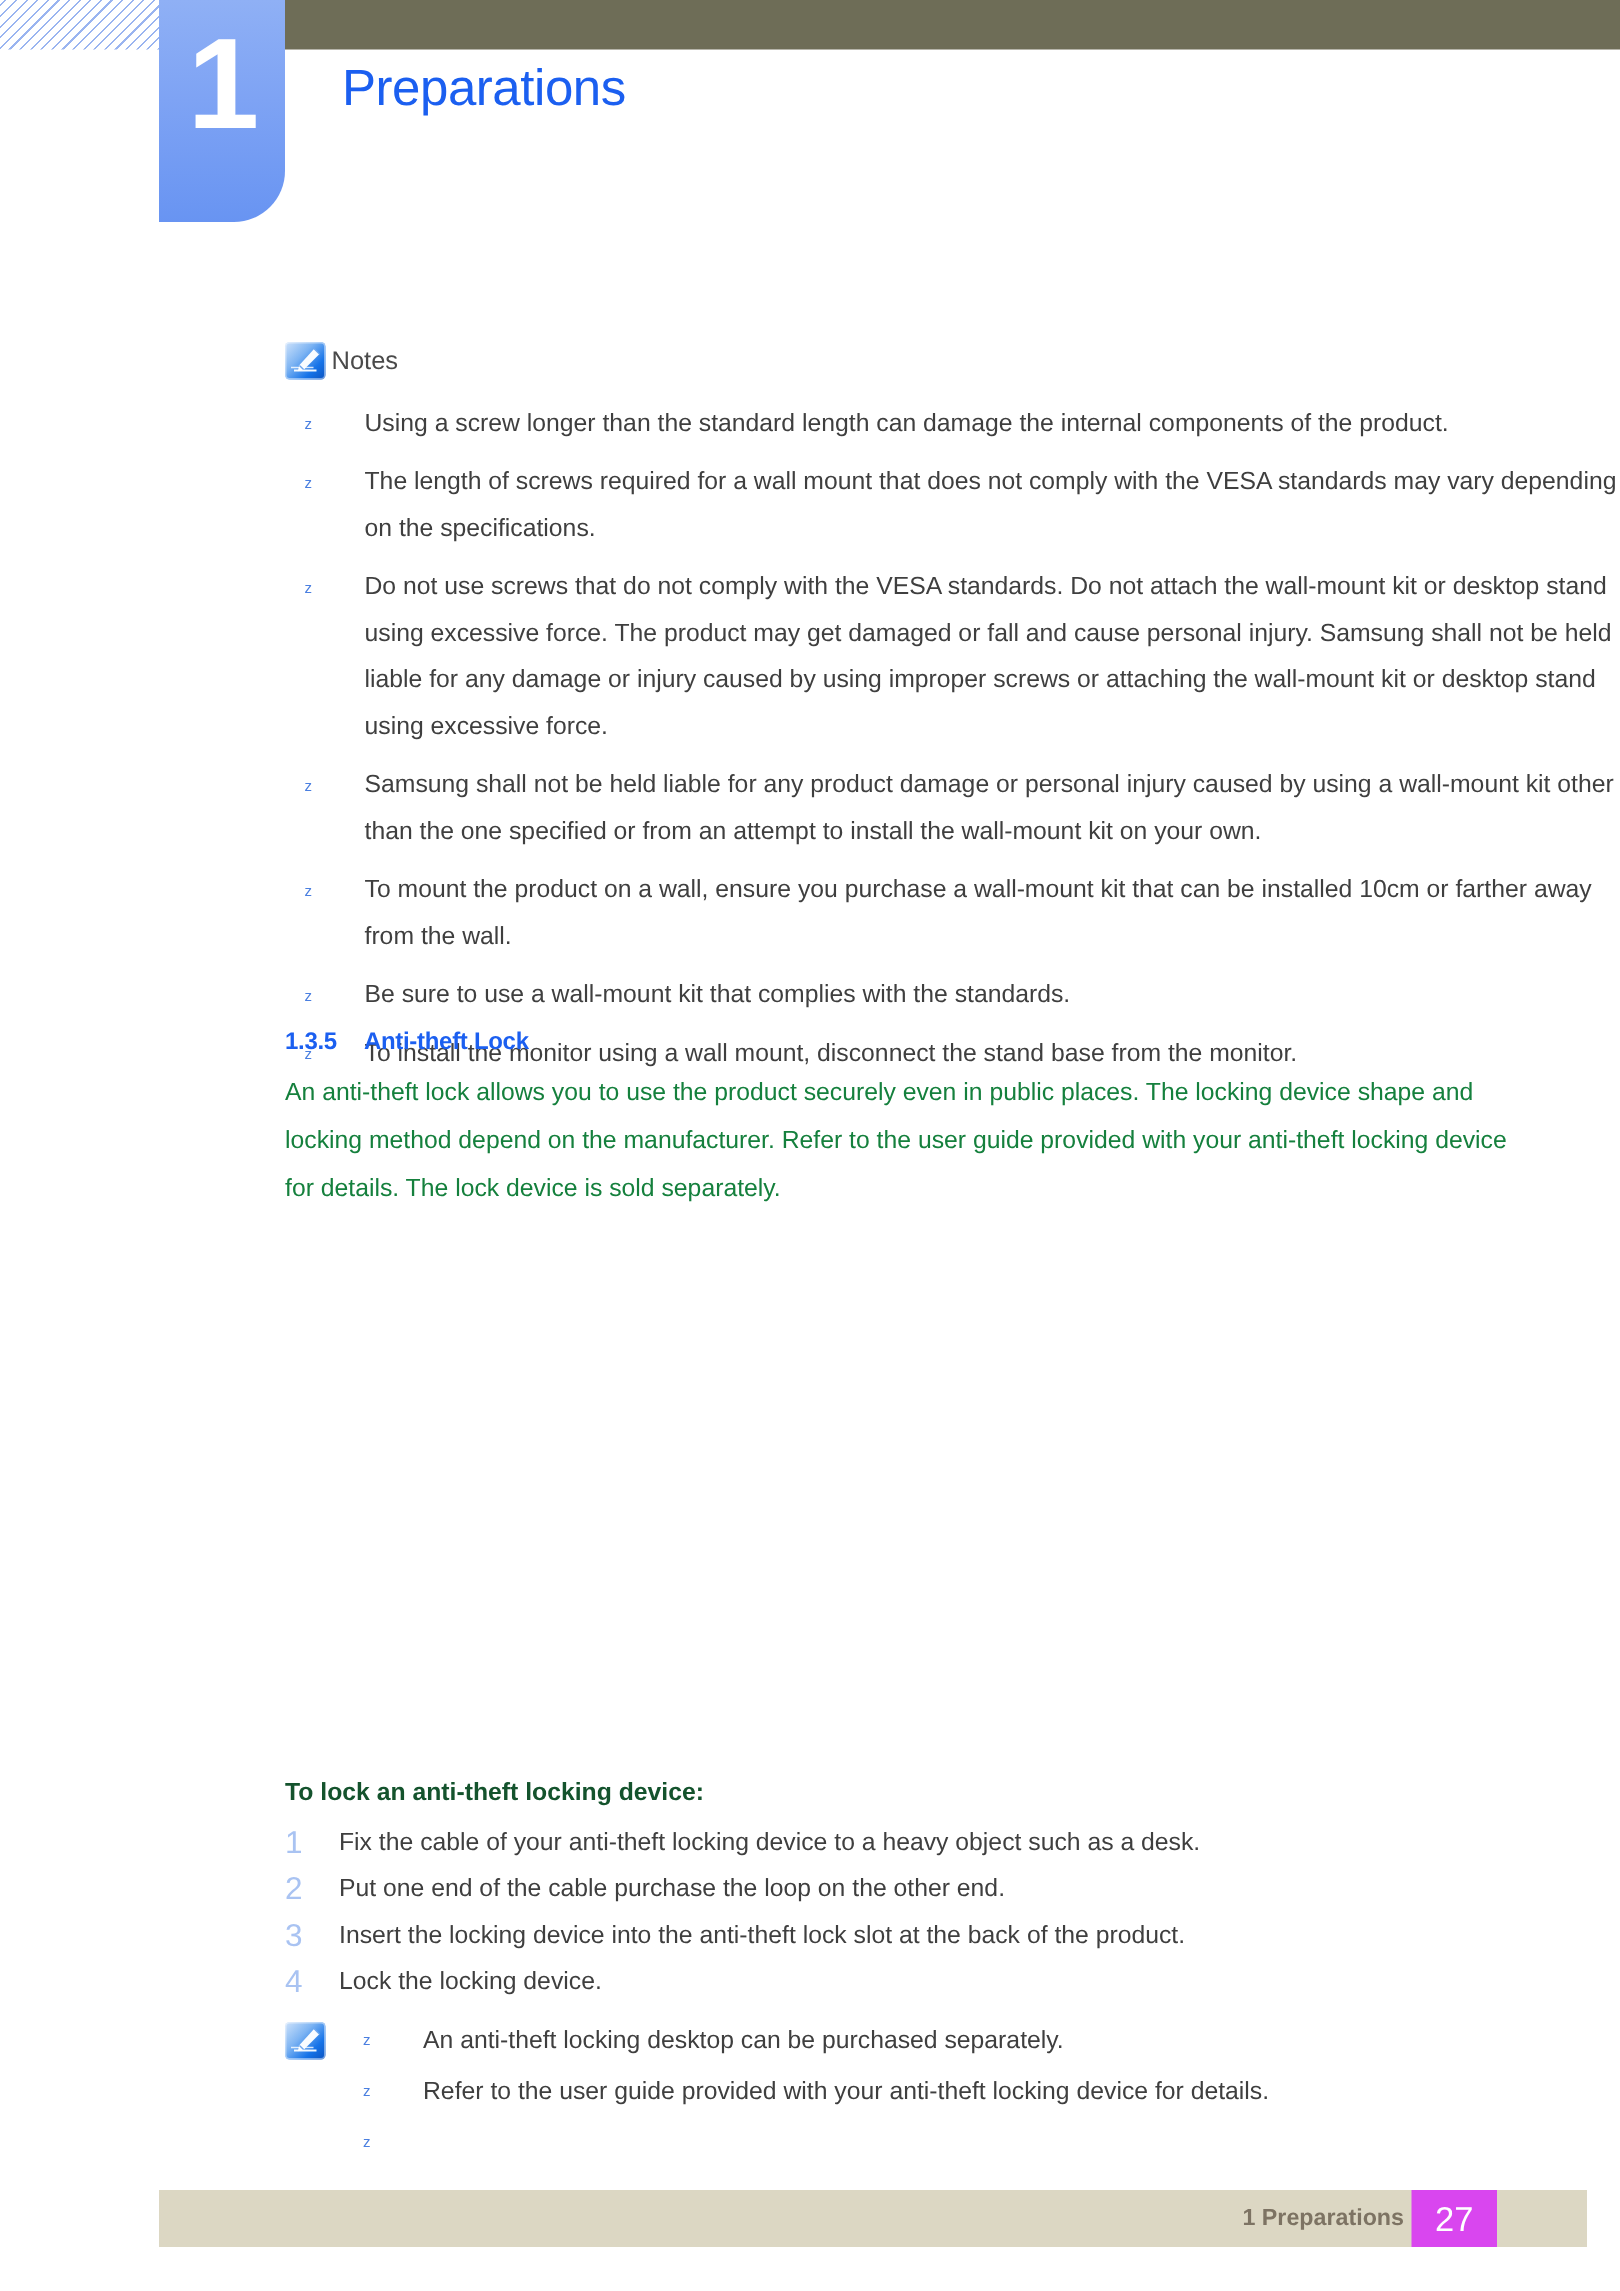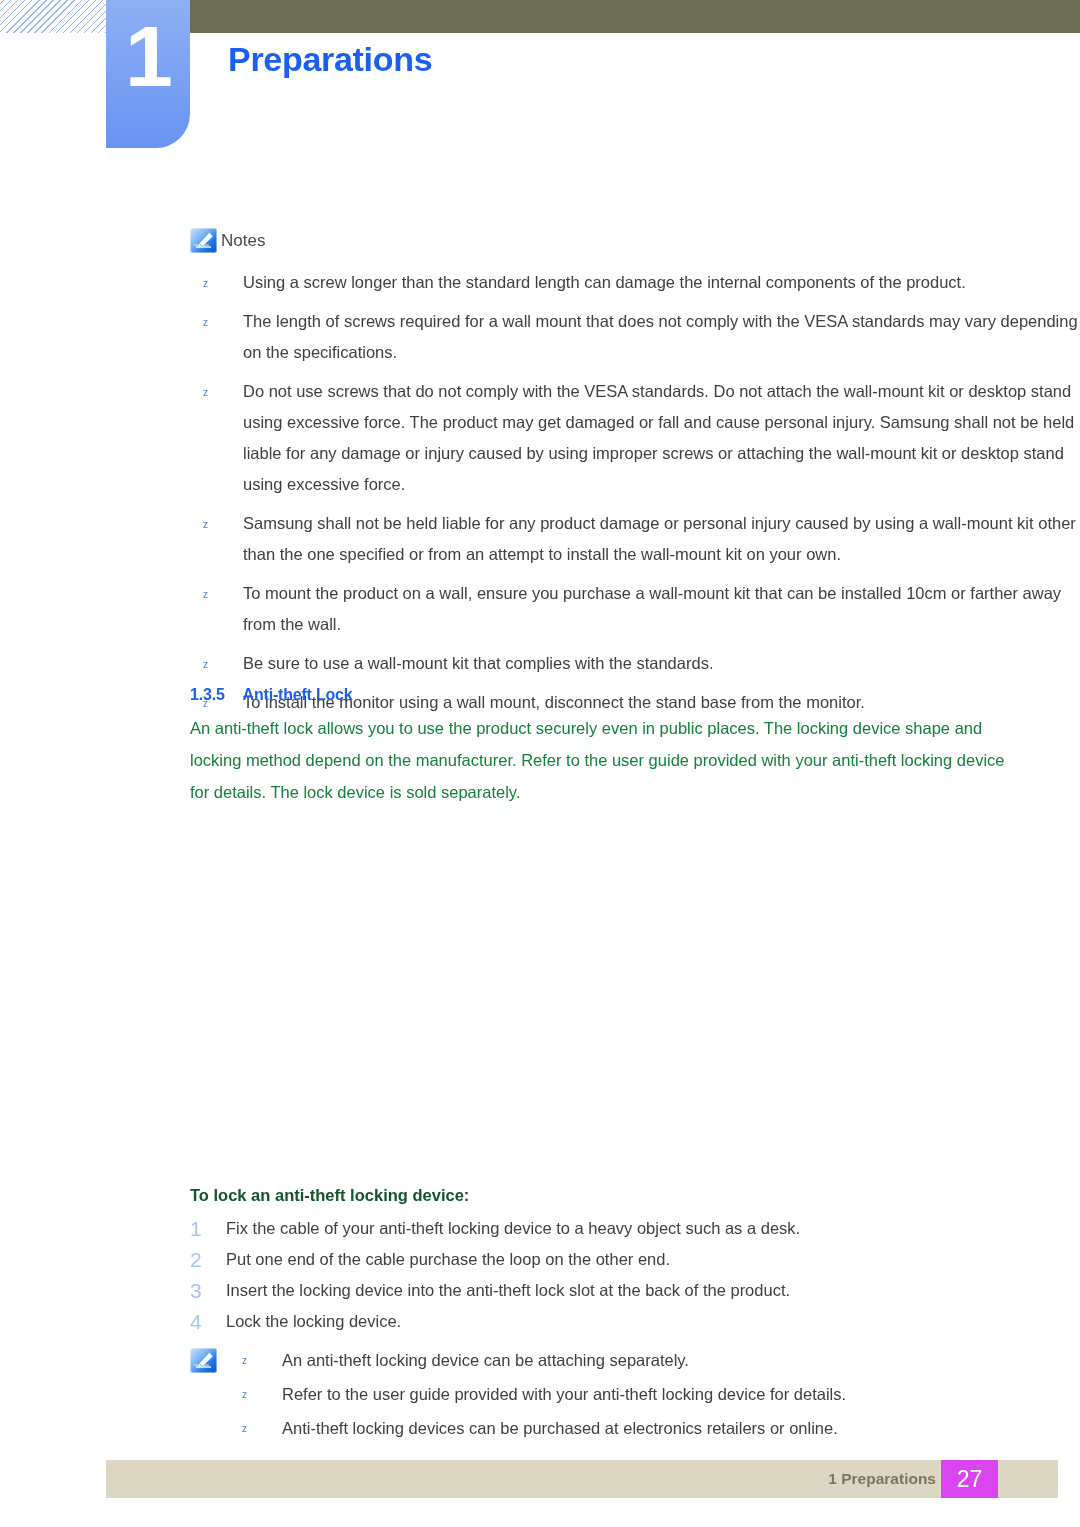--- a/index.html
+++ b/index.html
@@ -61,21 +61,21 @@
     font-weight: bold;
     color: #ffffff;
     font-family: "Liberation Sans", sans-serif;
     letter-spacing: -2px;
   }
   .chapter-title {
     position: absolute;
     left: 228px; top: 38px;
     font-size: 34px;
     line-height: 42px;
-    font-weight: bold;
+    font-weight: normal;
     color: #1b5ff0;
     letter-spacing: -0.3px;
   }
 
   
   .note-icon {
     width: 27px;
     height: 25px;
     border-radius: 3px;
     background: linear-gradient(135deg, #cfe3fb 0%, #7fb5f3 38%, #1673e8 72%, #0b52c0 100%);
@@ -323,29 +323,28 @@
         <path d="M6 19 L21 19" stroke="#ffffff" stroke-width="1.4" fill="none" opacity="0.95"></path>
         <path d="M4 17 L19 17" stroke="#ffffff" stroke-width="1.1" fill="none" opacity="0.8"></path>
         <path d="M19.5 4.5 L23 8 L12.5 18.5 L8.5 19.5 L9.5 15.5 Z" fill="#ffffff" opacity="0.97"></path>
         <path d="M9.6 15.6 L12.4 18.4" stroke="#6ba5ef" stroke-width="0.9" fill="none"></path>
         <path d="M19.4 4.6 L22.9 8.1" stroke="#6ba5ef" stroke-width="0.8" fill="none"></path>
       </svg>
     </div>
     <ul class="z-list" style="margin-left:12px;">
       <li>
         <span class="zmark">z</span>
-        <span>An anti-theft locking device can be attaching separately.</span>
+        <span>An anti-theft locking desktop can be purchased separately.</span>
       </li>
       <li>
         <span class="zmark">z</span>
         <span>Refer to the user guide provided with your anti-theft locking device for details.</span>
       </li>
       <li>
         <span class="zmark">z</span>
-        <span>Anti-theft locking devices can be purchased at electronics retailers or online.</span>
       </li>
     </ul>
   </div>
 </div>
 
 <div class="footer">
   <div class="footer-text">1 Preparations</div>
   <div class="footer-page">27</div>
 </div>
 

